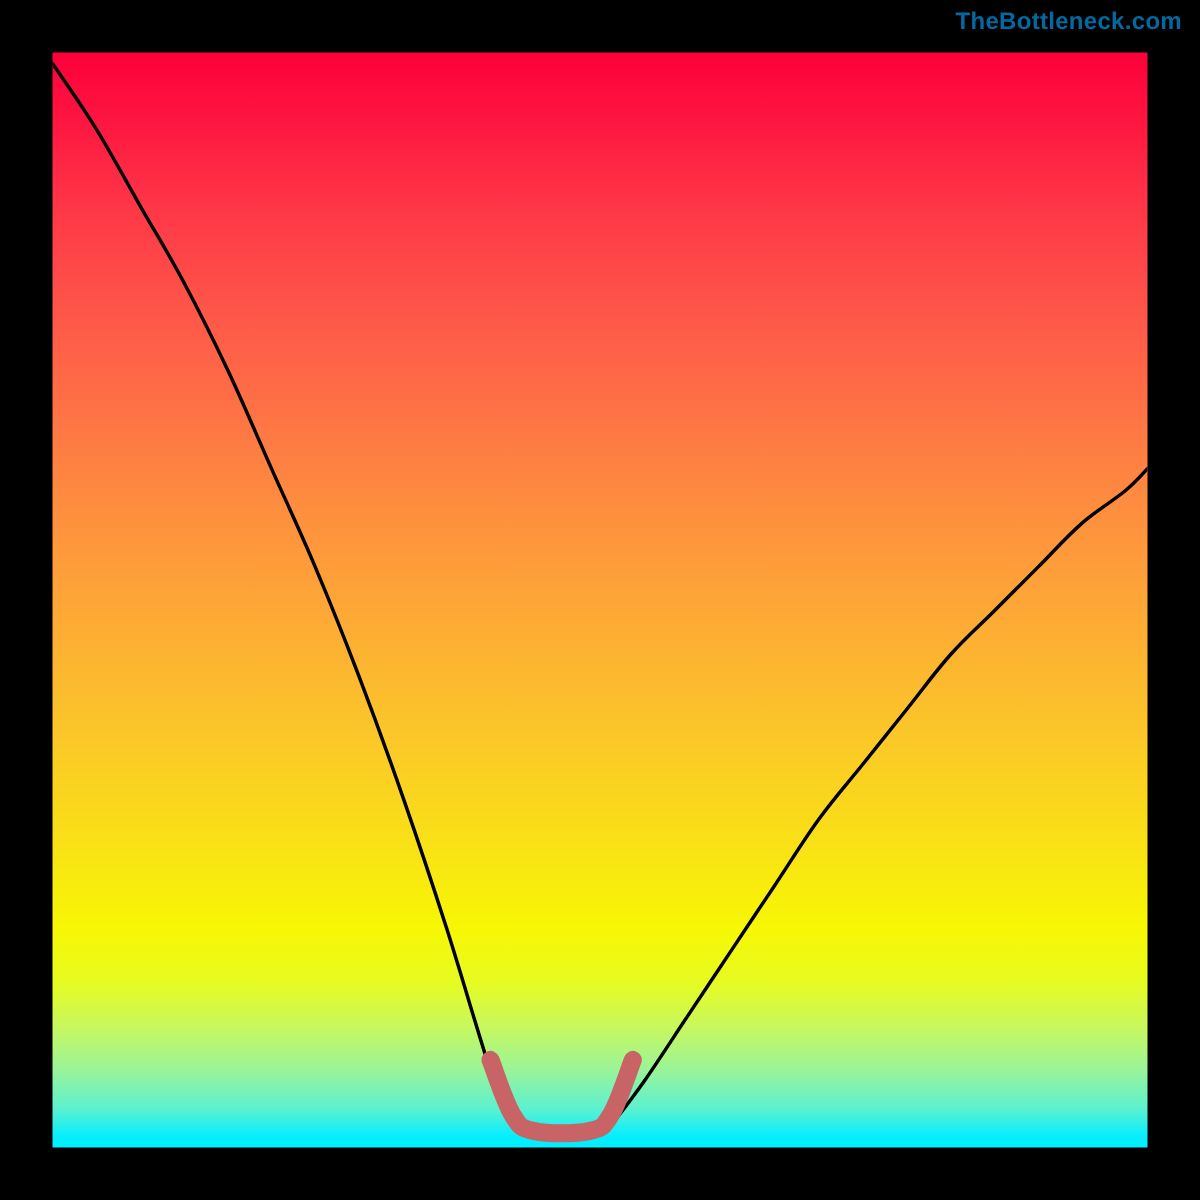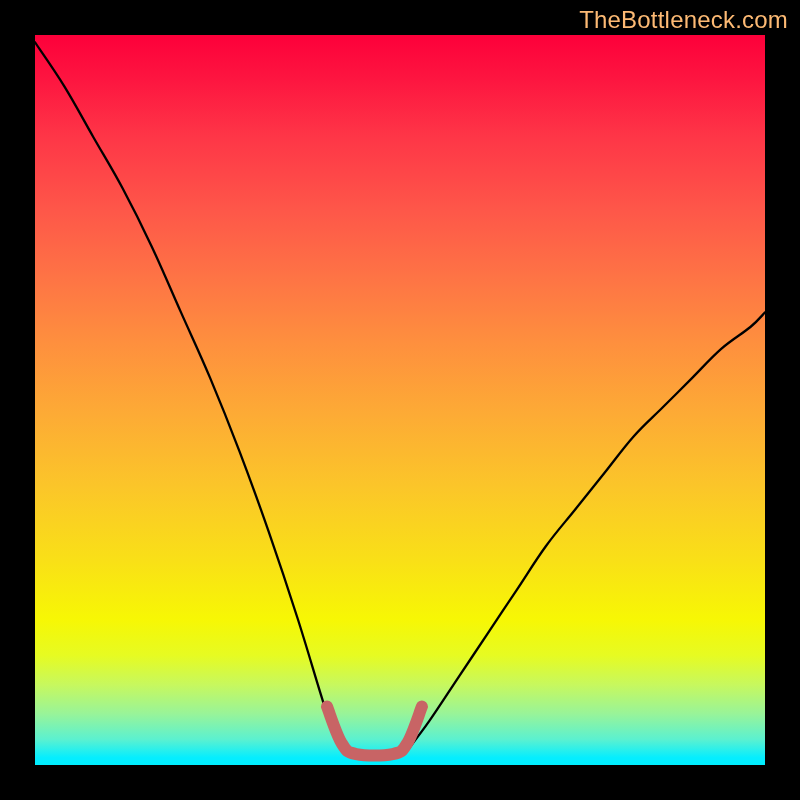--- a/index.html
+++ b/index.html
@@ -41,23 +41,23 @@
       #98f499 93%,
       #5bf1d0 96.5%,
       #05eeff 99%,
       #00eeff 100%
     );
   }
   .watermark {
     position: absolute;
     top: 6px;
     right: 12px;
-    color: #fdba74;
-    font-size: 24px;
-    font-weight: 400;
+    color: #0369a1;
+    font-size: 16px;
+    font-weight: 700;
     letter-spacing: 0.2px;
     user-select: none;
   }
   svg.overlay {
     position: absolute;
     left: 0;
     top: 0;
     width: 730px;
     height: 730px;
   }

